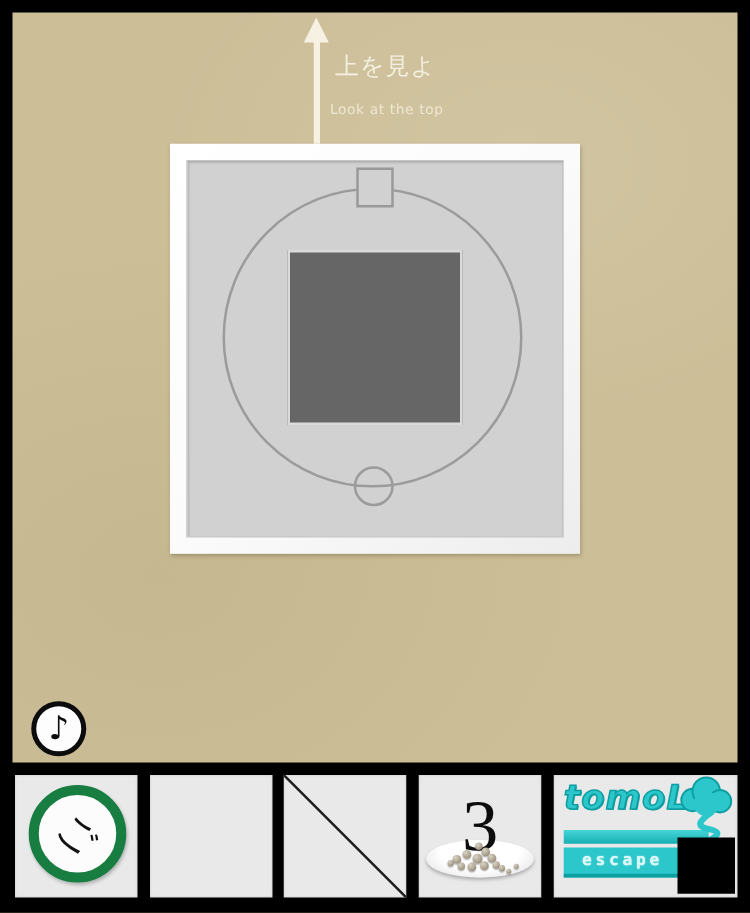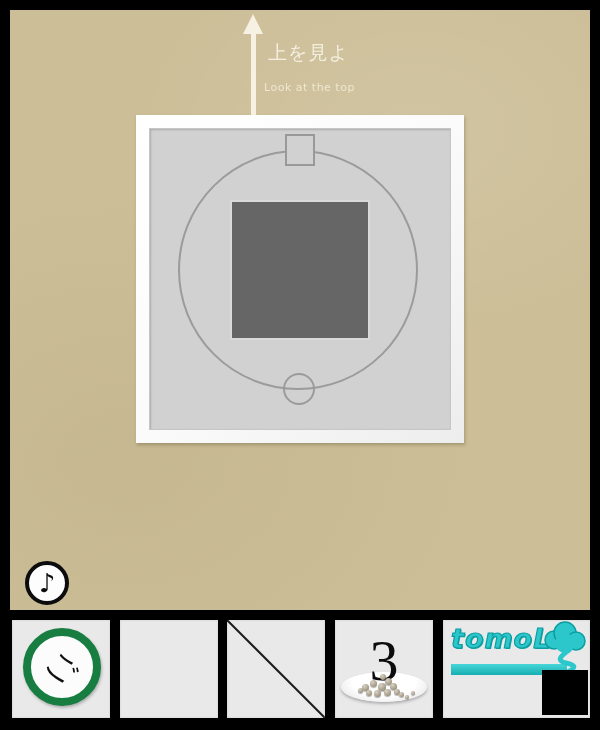--- a/index.html
+++ b/index.html
@@ -163,16 +163,17 @@
     <div class="logo-bar"></div>
     <svg class="logo-tree" width="52" height="54" viewBox="0 0 52 54">
       <g fill="#2cc7cb" stroke="#0d9ea2" stroke-width="1.5">
         <circle cx="16" cy="20" r="9"></circle>
         <circle cx="27" cy="13" r="11"></circle>
         <circle cx="38" cy="21" r="9"></circle>
         <circle cx="27" cy="23" r="10" stroke="none"></circle>
       </g>
       <path d="M31 30 C 21 37, 19 41, 28 43 C 37 45, 39 47, 30 52" fill="none" stroke="#2cc7cb" stroke-width="5" stroke-linecap="round"></path>
     </svg>
+    <div class="logo-sub">escape</div>
     <div class="logo-black"></div>
   </div>
 
 </div>
 
 </body></html>

